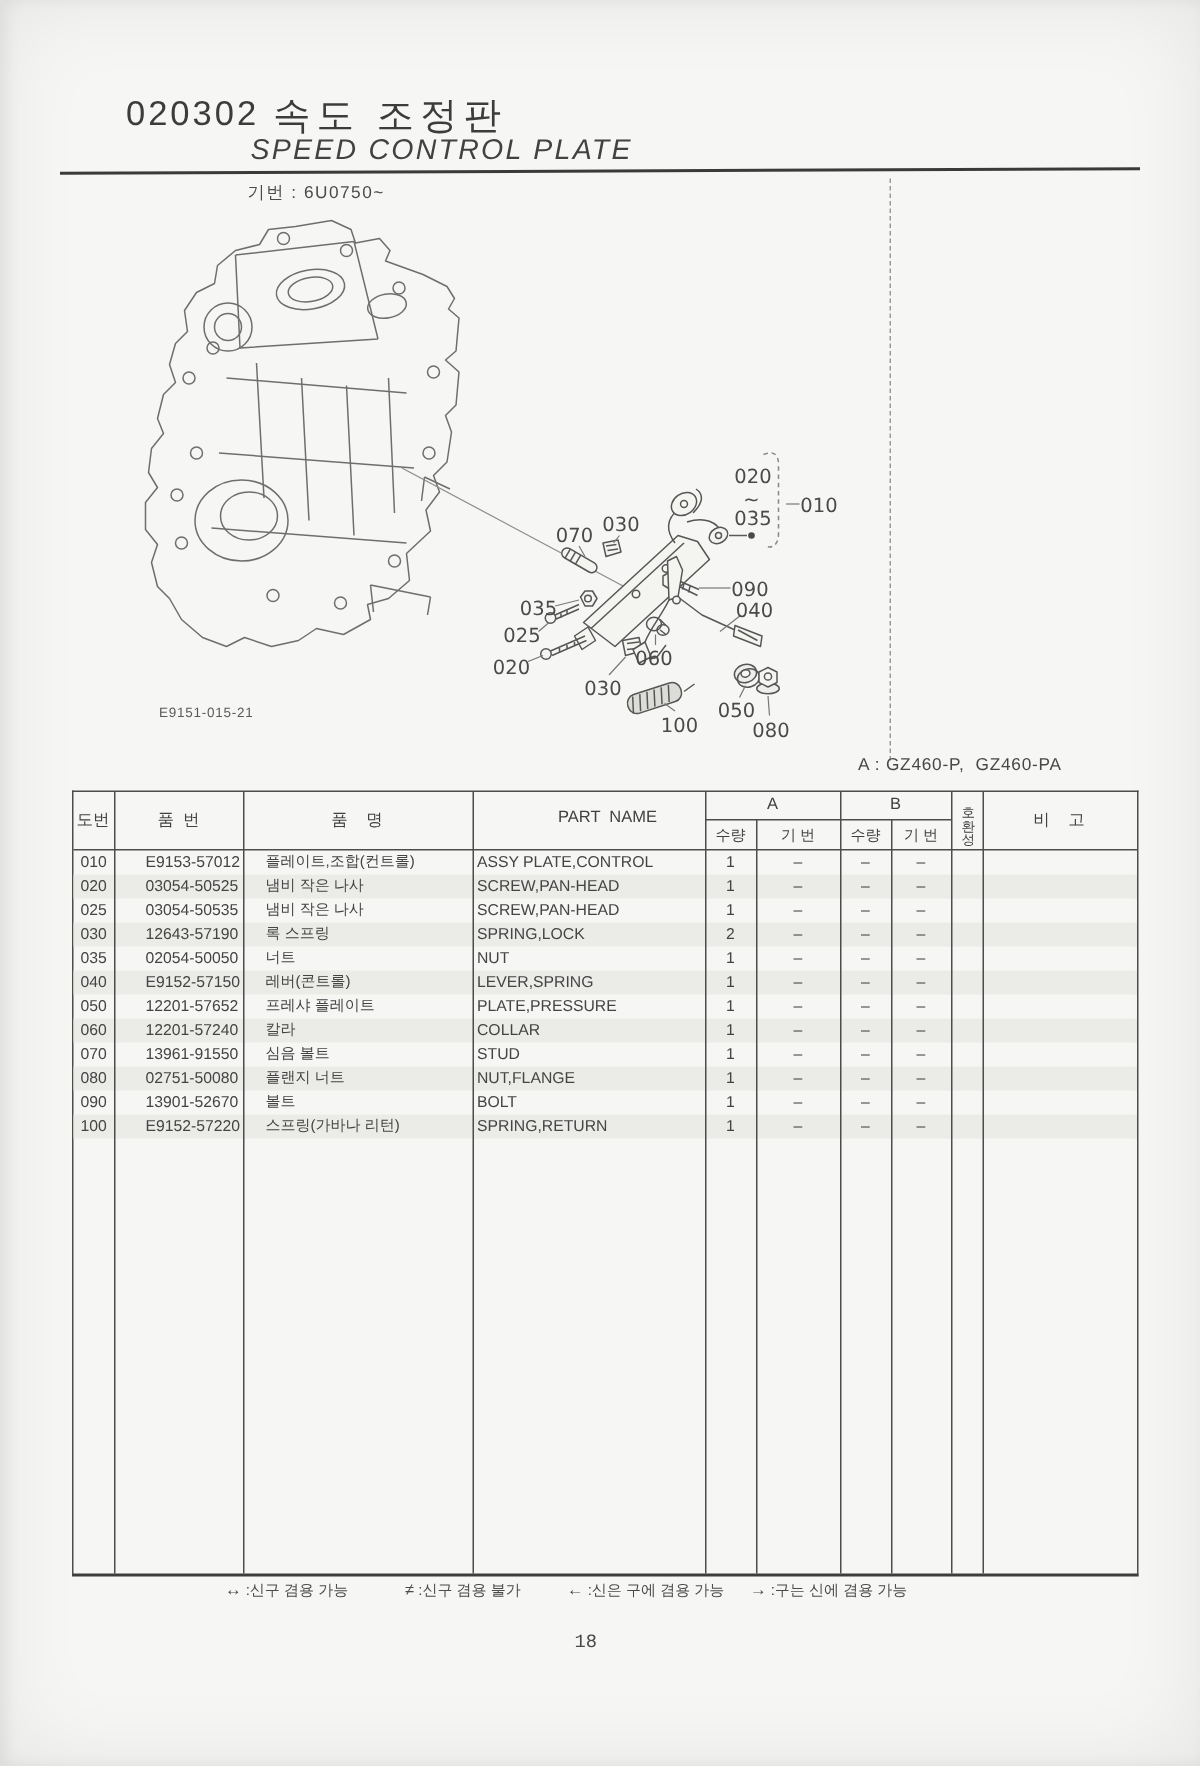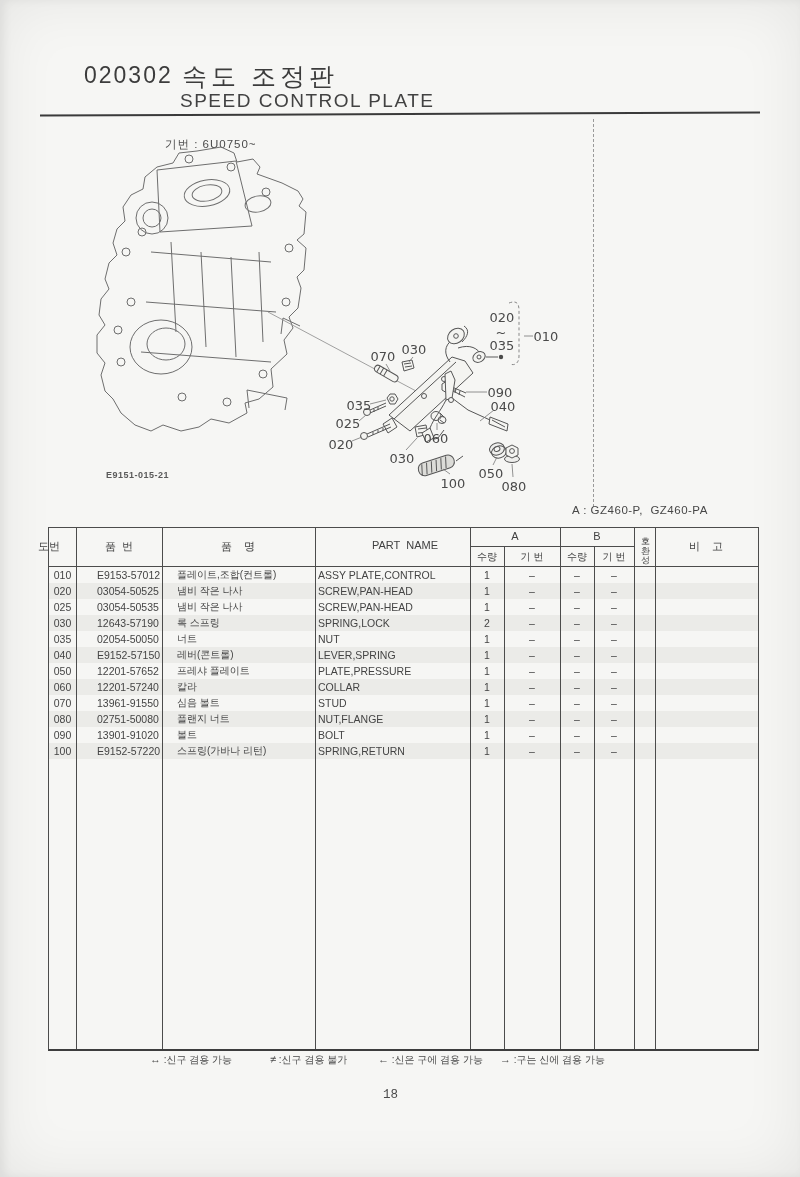--- a/index.html
+++ b/index.html
@@ -2,26 +2,26 @@
 <html><head>
 <meta charset="utf-8">
 <style>
   html,body{margin:0;padding:0;background:#e3e3e1;font-family:"Liberation Sans","DejaVu Sans",sans-serif;}
   .page{position:relative;width:800px;height:1177px;margin:0 auto;background:#f6f6f4;overflow:hidden;
         box-shadow:inset 0 0 60px rgba(0,0,0,0.07), inset 4px 0 10px rgba(0,0,0,0.06);color:#3f3f3f;}
   .abs{position:absolute;}
   
   .title-code{left:84px;top:62px;font-size:23px;letter-spacing:2px;color:#3c3c3c;}
   .title-ko{left:182px;top:60px;font-size:25px;letter-spacing:4px;color:#3c3c3c;}
-  .title-en{left:180px;top:90px;font-size:19px;letter-spacing:1.5px;color:#424242;}
+  .title-en{left:167px;top:90px;font-size:19px;letter-spacing:1.5px;color:#424242;font-style:italic;}
   .title-rule{left:40px;top:113px;width:720px;height:2px;background:#3a3a3a;transform:rotate(-0.25deg);}
-  .serial-note{left:165px;top:121px;font-size:11.5px;color:#4a4a4a;letter-spacing:1px;margin-top:16px;}
+  .serial-note{left:165px;top:121px;font-size:11.5px;color:#4a4a4a;letter-spacing:1px;}
   .dashed-vline{left:593px;top:119px;height:388px;width:0;border-left:1px dashed #9a9a9a;}
   .applicability{left:572px;top:504px;font-size:11.5px;color:#474747;letter-spacing:0.5px;white-space:pre;}
-  .drawing-no{left:106px;top:470px;font-size:9px;color:#5a5a5a;letter-spacing:0.5px;font-weight:bold;}
+  .drawing-no{left:106px;top:470px;font-size:9px;color:#5a5a5a;letter-spacing:0.5px;}
   
   .ptable{left:48px;top:527px;width:709px;height:521px;border:1px solid #4c4c4c;border-bottom:2px solid #3d3d3d;box-sizing:content-box;}
   .vline{position:absolute;width:1px;background:#4c4c4c;}
   .hline{position:absolute;height:1px;background:#4c4c4c;}
   .hcell{position:absolute;font-size:11px;color:#414141;white-space:pre;transform:translateX(-50%);}
   .hcell.small{font-size:10px;}
   .hcell.vert{writing-mode:vertical-rl;text-orientation:upright;transform:translateX(-50%);font-size:9px;letter-spacing:0px;line-height:1;}
   .rowwrap{position:absolute;left:0;width:709px;height:16px;display:flex;font-size:10.5px;line-height:16px;color:#444;}
   .rowwrap.stripe{background:#ebebe8;}
   .cell{overflow:hidden;white-space:nowrap;}
@@ -221,21 +221,21 @@
     <div class="vline" style="left:421px;top:0;height:521px"></div>
     <div class="vline" style="left:455px;top:18px;height:503px"></div>
     <div class="vline" style="left:511px;top:0;height:521px"></div>
     <div class="vline" style="left:545px;top:18px;height:503px"></div>
     <div class="vline" style="left:585px;top:0;height:521px"></div>
     <div class="vline" style="left:606px;top:0;height:521px"></div>
 
     <div class="hline" style="left:421px;top:18px;width:164px"></div>
     <div class="hline" style="left:0;top:38px;width:709px"></div>
 
-    <div class="hcell" style="left:0;top:11px">도번</div>
+    <div class="hcell" style="left:13px;top:11px">도번</div>
     <div class="hcell" style="left:70px;top:11px">품  번</div>
     <div class="hcell" style="left:189px;top:11px">품    명</div>
     <div class="hcell" style="left:356px;top:11px">PART  NAME</div>
     <div class="hcell" style="left:466px;top:2px">A</div>
     <div class="hcell" style="left:548px;top:2px">B</div>
     <div class="hcell small" style="left:438px;top:22px">수량</div>
     <div class="hcell small" style="left:483px;top:22px">기 번</div>
     <div class="hcell small" style="left:528px;top:22px">수량</div>
     <div class="hcell small" style="left:565px;top:22px">기 번</div>
     <div class="hcell vert" style="left:596px;top:3px;height:34px">호환성</div>
@@ -356,21 +356,21 @@
         <div class="cell c3">NUT,FLANGE</div>
         <div class="cell c4">1</div>
         <div class="cell c5">–</div>
         <div class="cell c6">–</div>
         <div class="cell c7">–</div>
         <div class="cell c8"></div>
         <div class="cell c9"></div>
     </div>
     <div class="rowwrap" style="top:199px">
       <div class="cell c0">090</div>
-        <div class="cell c1">13901-91020</div>
+        <div class="cell c1">13901-52670</div>
         <div class="cell c2">볼트</div>
         <div class="cell c3">BOLT</div>
         <div class="cell c4">1</div>
         <div class="cell c5">–</div>
         <div class="cell c6">–</div>
         <div class="cell c7">–</div>
         <div class="cell c8"></div>
         <div class="cell c9"></div>
     </div>
     <div class="rowwrap" style="top:215px">

